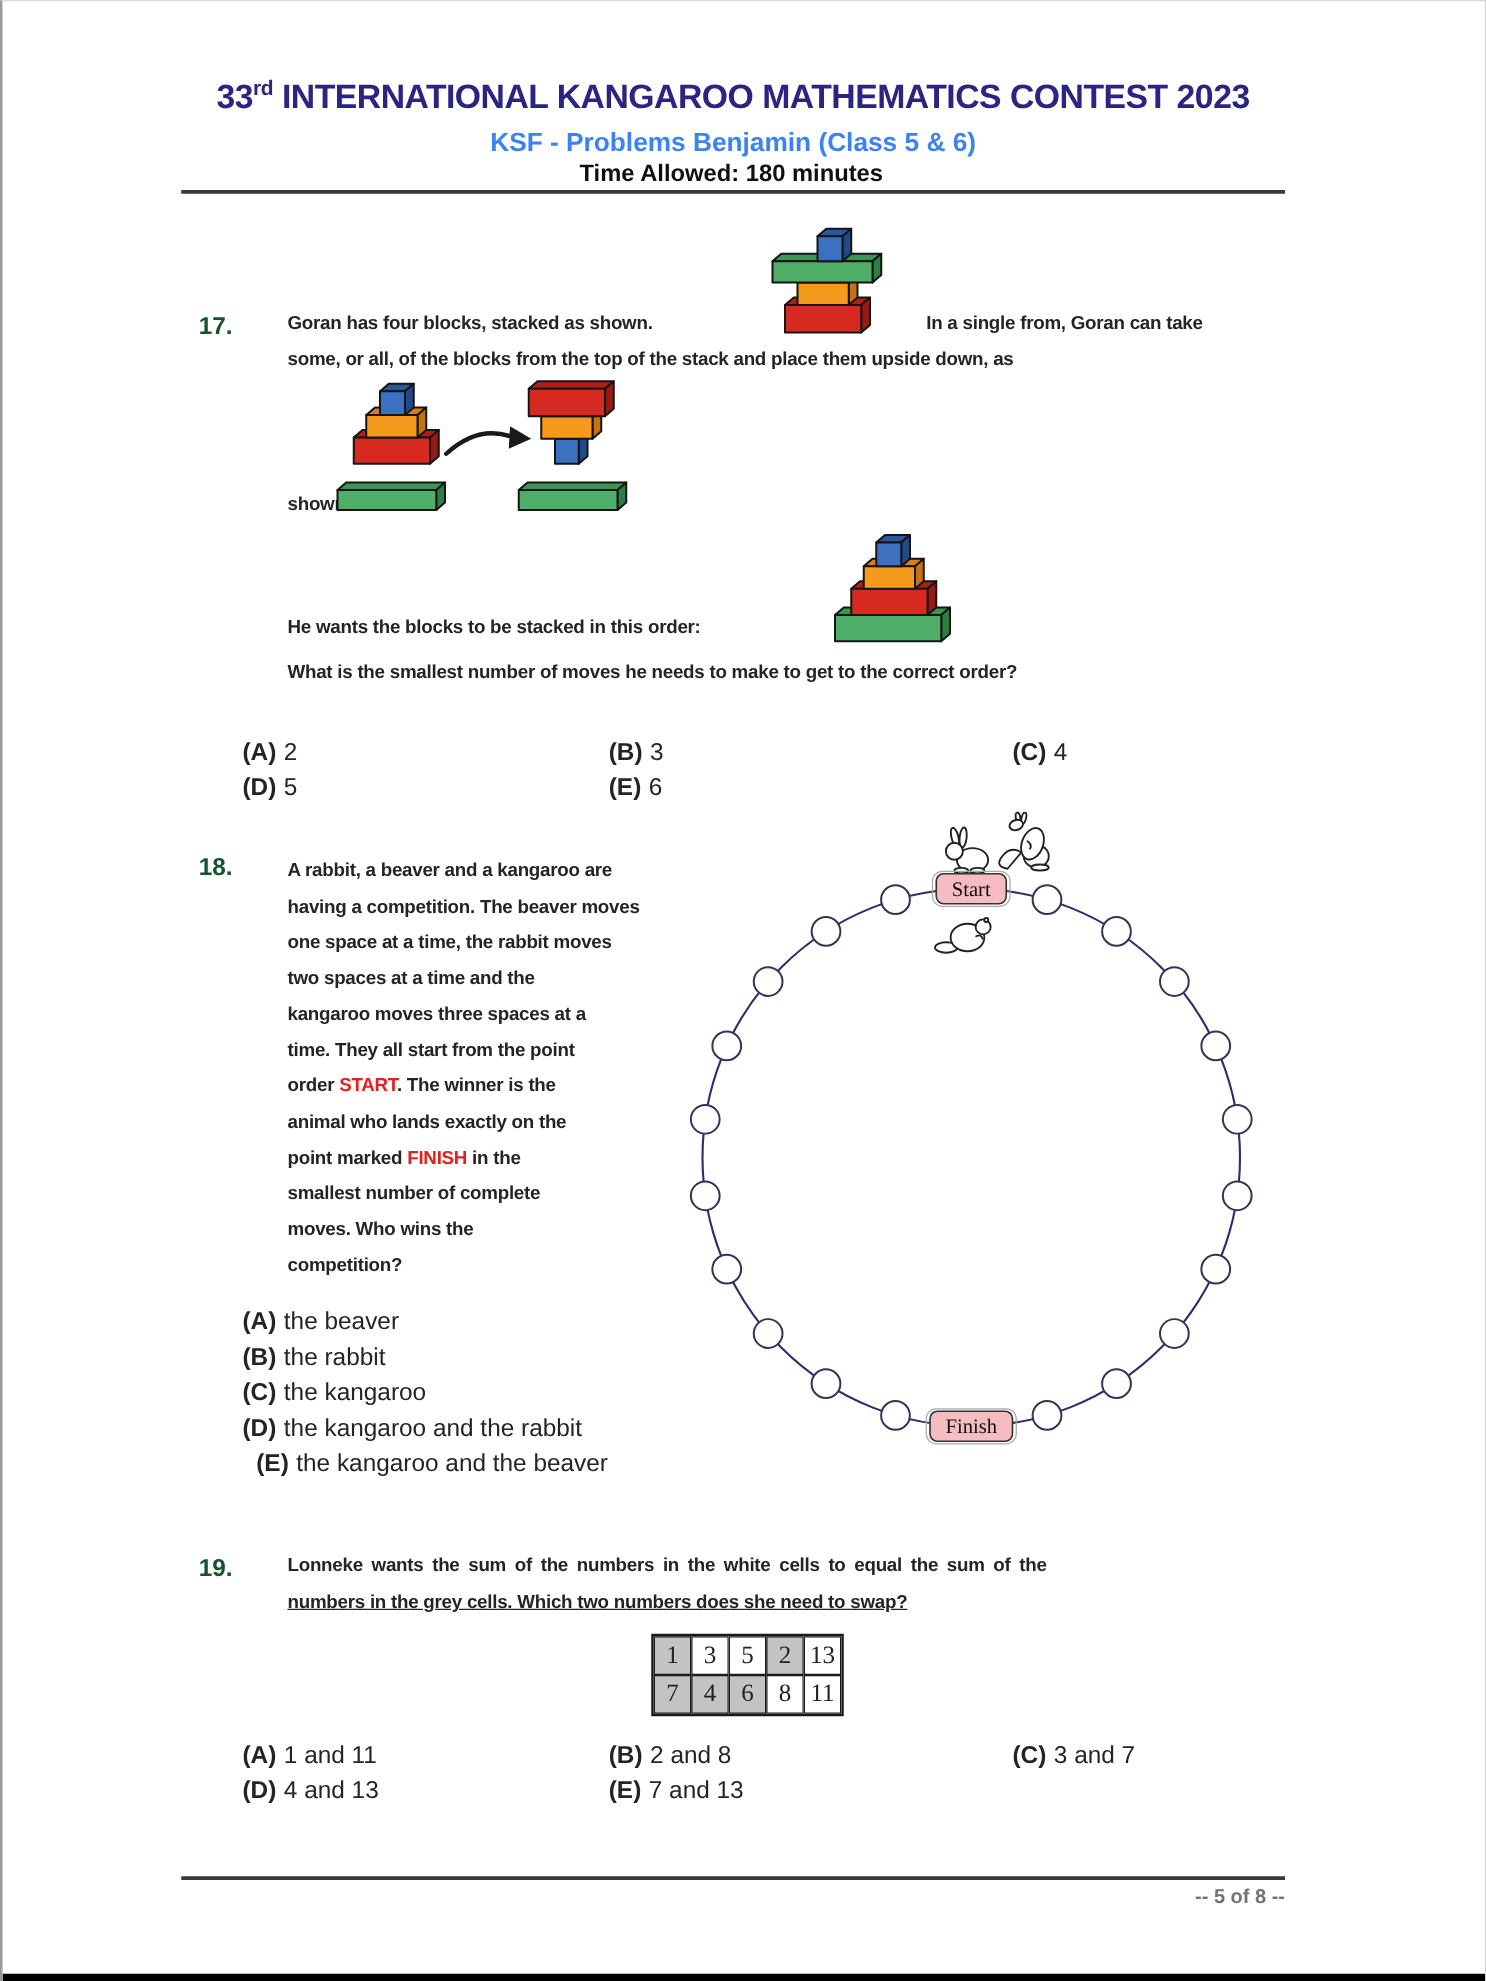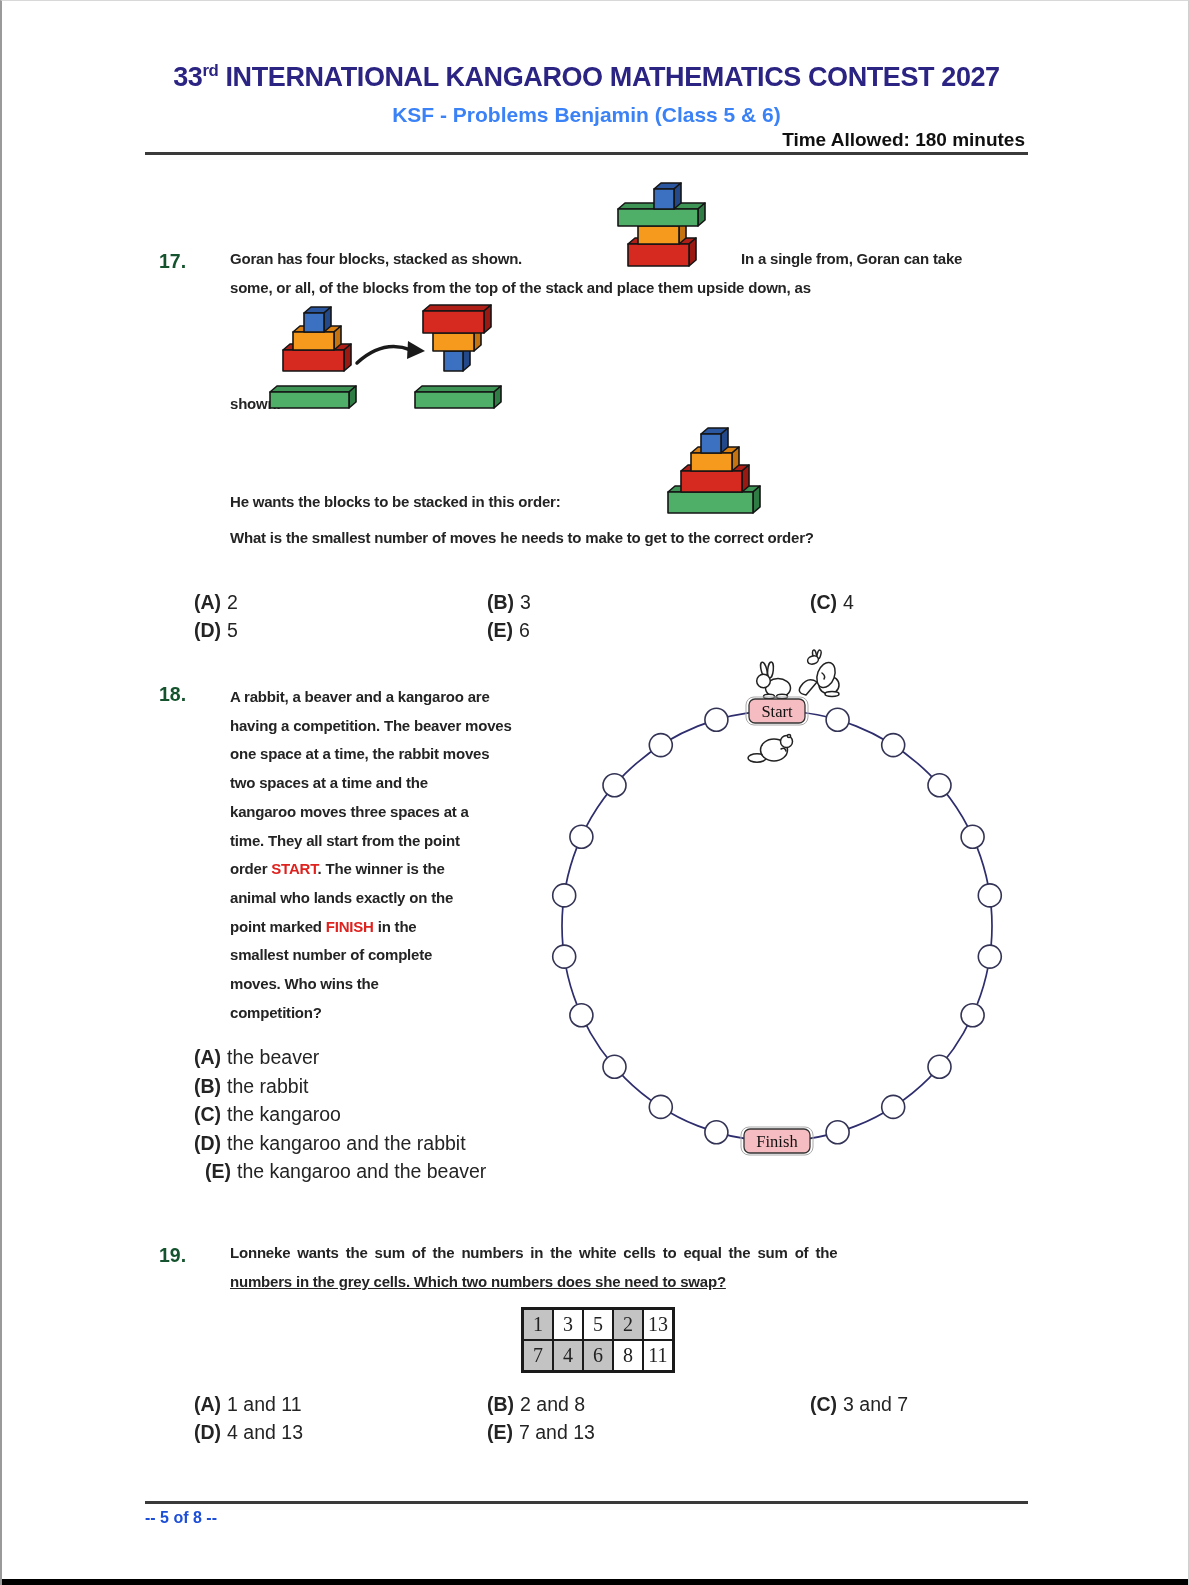--- a/index.html
+++ b/index.html
@@ -4,44 +4,44 @@
 <style>
   html,body{margin:0;padding:0;background:#fff;}
   #page{position:relative;width:1189px;height:1585px;background:#ffffff;
         font-family:"Liberation Sans",sans-serif;box-sizing:border-box;
         border-left:2px solid #9a9a9a;border-top:1px solid #d8d8d8;border-right:1px solid #d0d0d0;
         overflow:hidden;}
   .abs{position:absolute;}
   .title{font-size:27px;font-weight:bold;color:#2b2483;letter-spacing:-0.4px;text-align:center;white-space:nowrap;}
   .title sup{font-size:0.62em;vertical-align:super;}
   .subtitle{font-size:21px;font-weight:bold;color:#3b82f6;text-align:center;white-space:nowrap;}
-  .time{font-size:19px;font-weight:bold;color:#101010;text-align:right;}
+  .time{font-size:19px;font-weight:bold;color:#101010;text-align:center;}
   .hr{background:#3a3a3a;height:2.5px;}
   .qnum{font-weight:bold;color:#14532d;font-size:19.5px;white-space:nowrap;}
   .qtext{font-weight:bold;color:#242424;font-size:15px;letter-spacing:-0.2px;white-space:nowrap;margin-left:36px;}
   .red{color:#df221e;}
   .opt{font-size:19.5px;white-space:nowrap;color:#242424;}
   .opt .letter{font-weight:bold;}
   .opt .value{font-weight:normal;margin-left:6px;}
   .q18block .qline{display:block;line-height:28.7px;}
   .ktable{display:grid;grid-template-columns:repeat(5,30px);grid-auto-rows:31px;border:2.2px solid #1a1a1a;background:#fff;}
   .ktable .cell{border:1.1px solid #1a1a1a;display:flex;align-items:center;justify-content:center;
                 font-family:"Liberation Serif",serif;font-size:20px;color:#222;background:#ffffff;}
   .ktable .cell.grey{background:#c3c3c3;}
-  .footer-text{font-size:16px;font-weight:bold;color:#1d4ed8;text-align:left;}
+  .footer-text{font-size:16px;font-weight:bold;color:#737373;text-align:right;}
   #track-svg text{font-family:"Liberation Serif",serif;font-size:16.5px;fill:#111;}
   #track-nodes circle{fill:#ffffff;stroke:#333355;stroke-width:1.6;}
   .animal{fill:#ffffff;stroke:#222;stroke-width:1.5;stroke-linejoin:round;stroke-linecap:round;}
 </style>
 </head>
 <body>
 
 <div id="page">
 
-  <div class="abs title" style="left:143px;top:60px;width:883px;"><span>33</span><sup>rd</sup><span> INTERNATIONAL KANGAROO MATHEMATICS CONTEST 2027</span></div>
+  <div class="abs title" style="left:143px;top:60px;width:883px;"><span>33</span><sup>rd</sup><span> INTERNATIONAL KANGAROO MATHEMATICS CONTEST 2023</span></div>
   <div class="abs subtitle" style="left:143px;top:102px;width:883px;">KSF - Problems Benjamin (Class 5 &amp; 6)</div>
   <div class="abs time" style="left:143px;top:128px;width:880px;">Time Allowed: 180 minutes</div>
   <div class="abs hr" style="left:143px;top:151px;width:883px;"></div>
 
   <div class="abs qnum" style="left:157px;top:249px;">17.</div>
   <div class="abs qtext" style="left:192px;top:249px;">Goran has four blocks, stacked as shown.</div>
   <div class="abs qtext" style="left:703px;top:249px;">In a single from, Goran can take</div>
   <div class="abs qtext" style="left:192px;top:278px;">some, or all, of the blocks from the top of the stack and place them upside down, as</div>
   <div class="abs qtext" style="left:192px;top:394px;">shown.</div>
   <div class="abs qtext" style="left:192px;top:492px;">He wants the blocks to be stacked in this order:</div>

